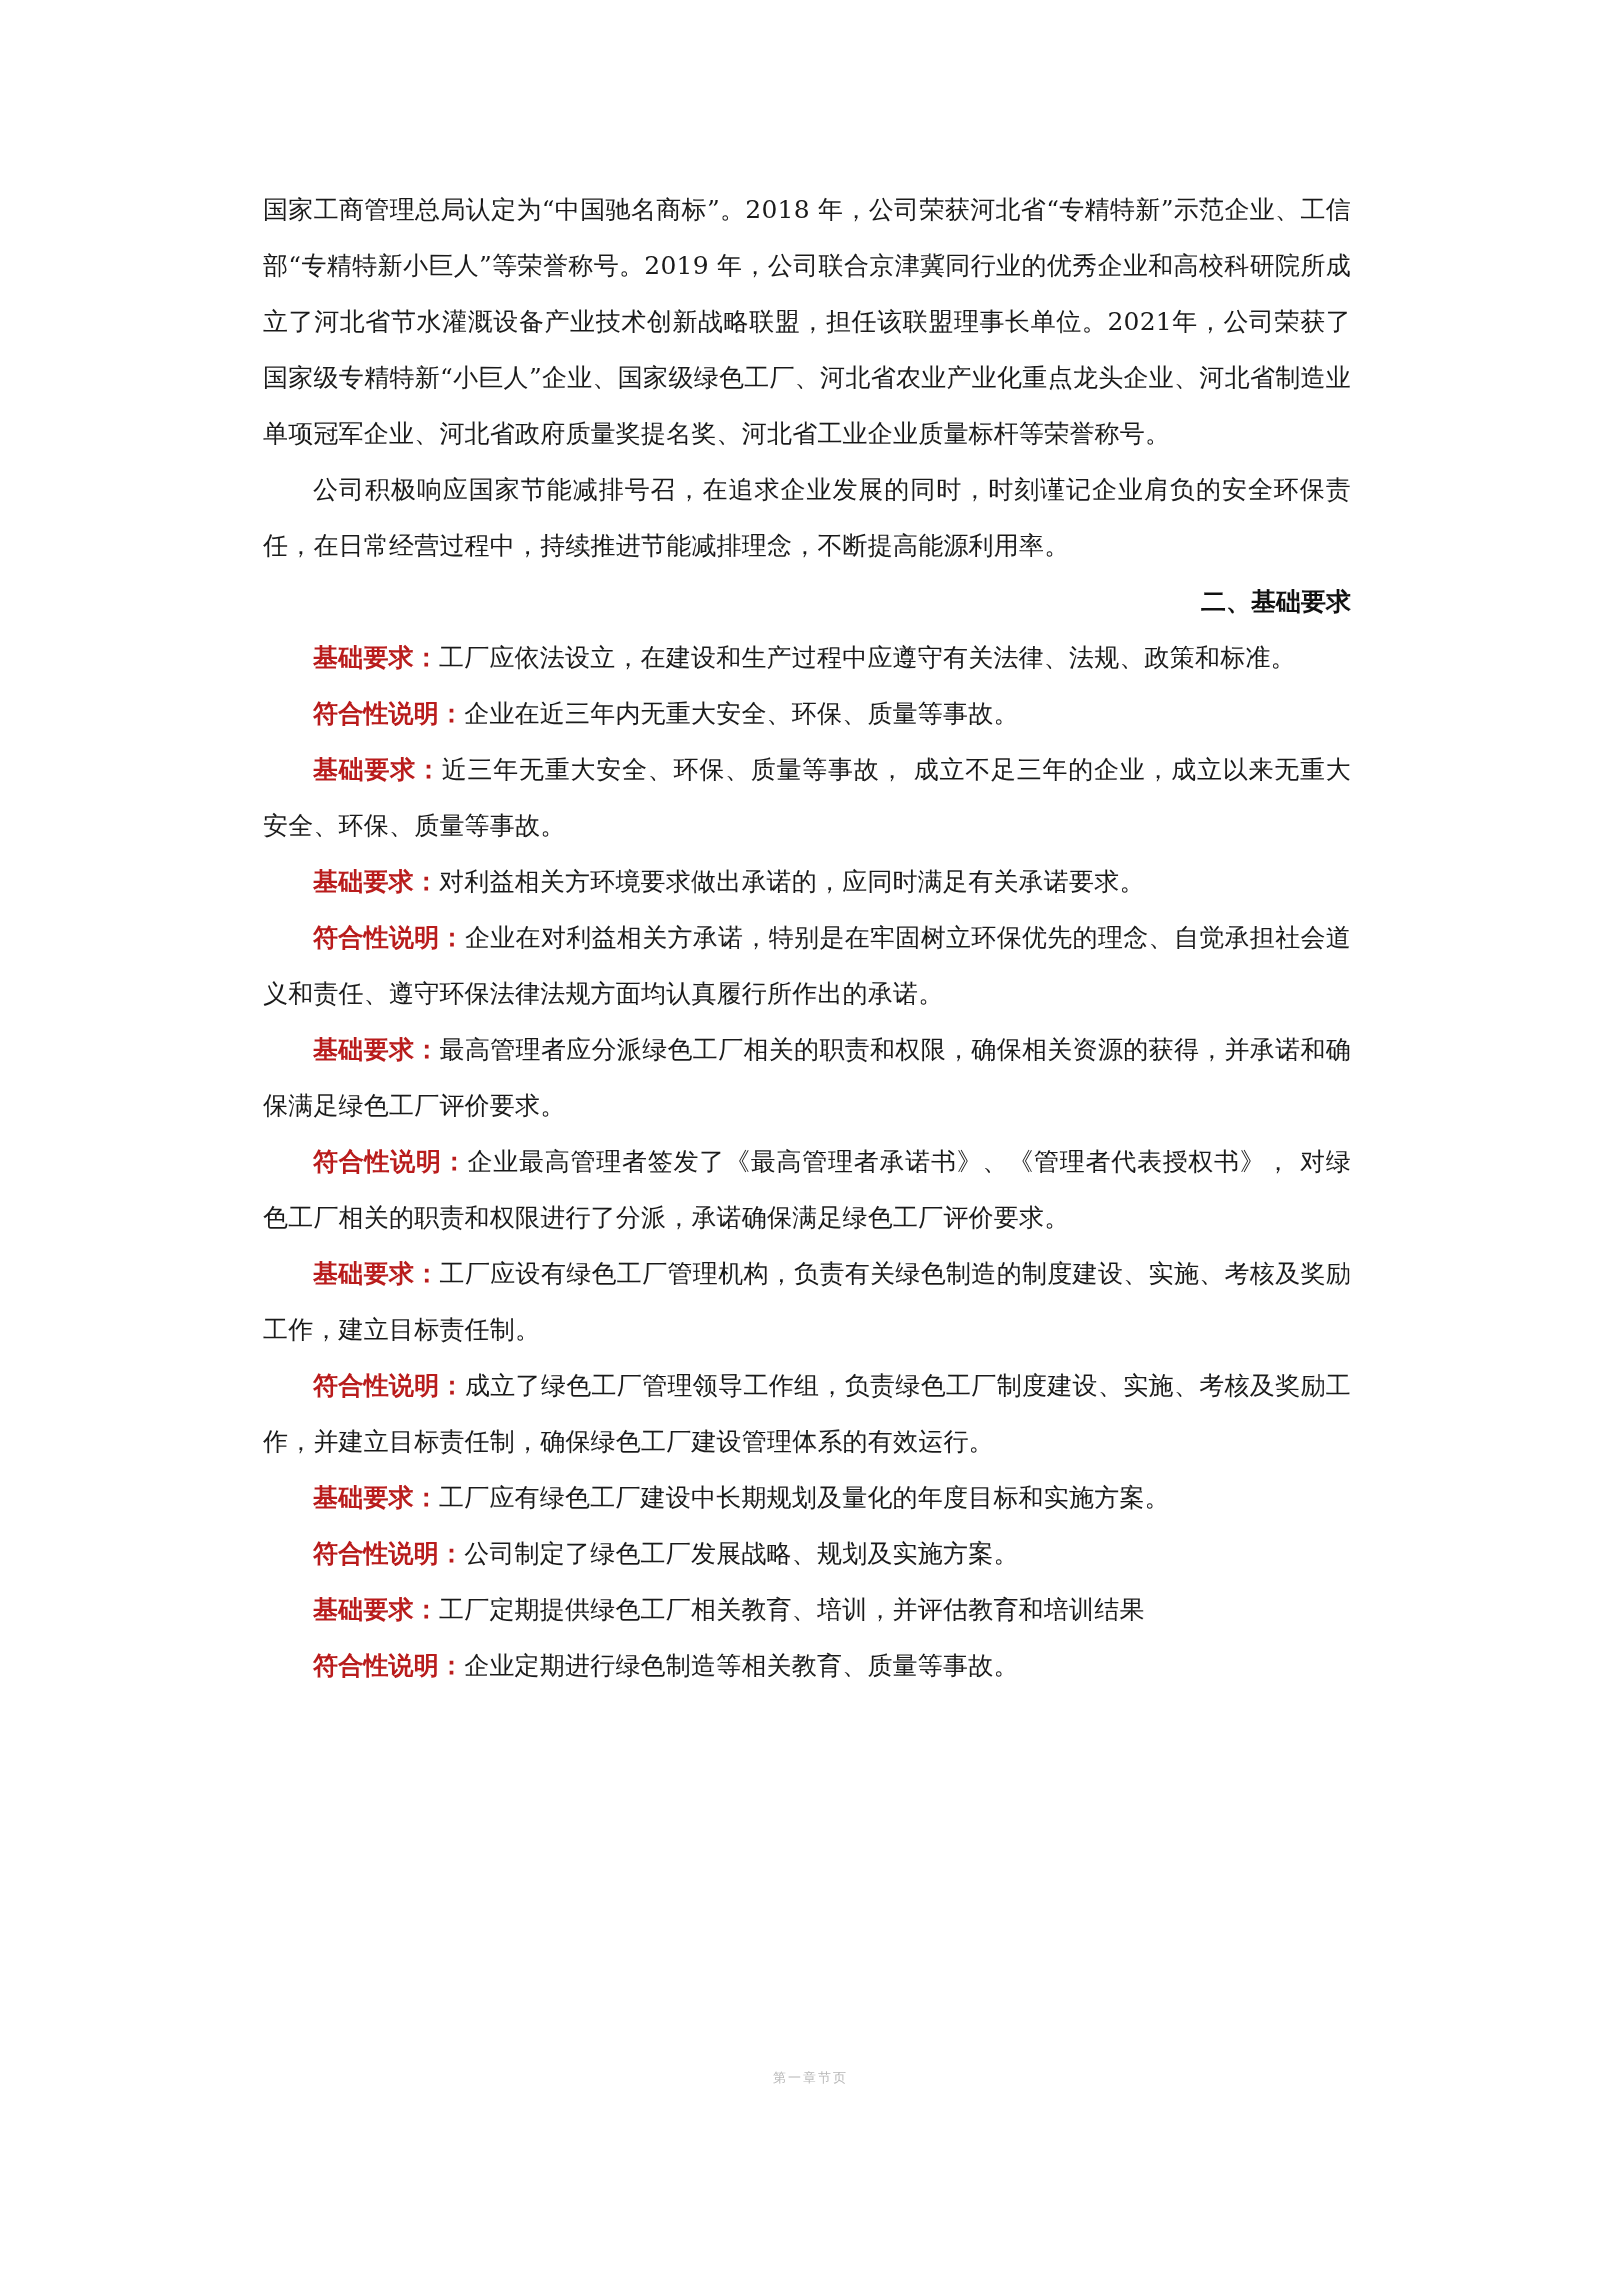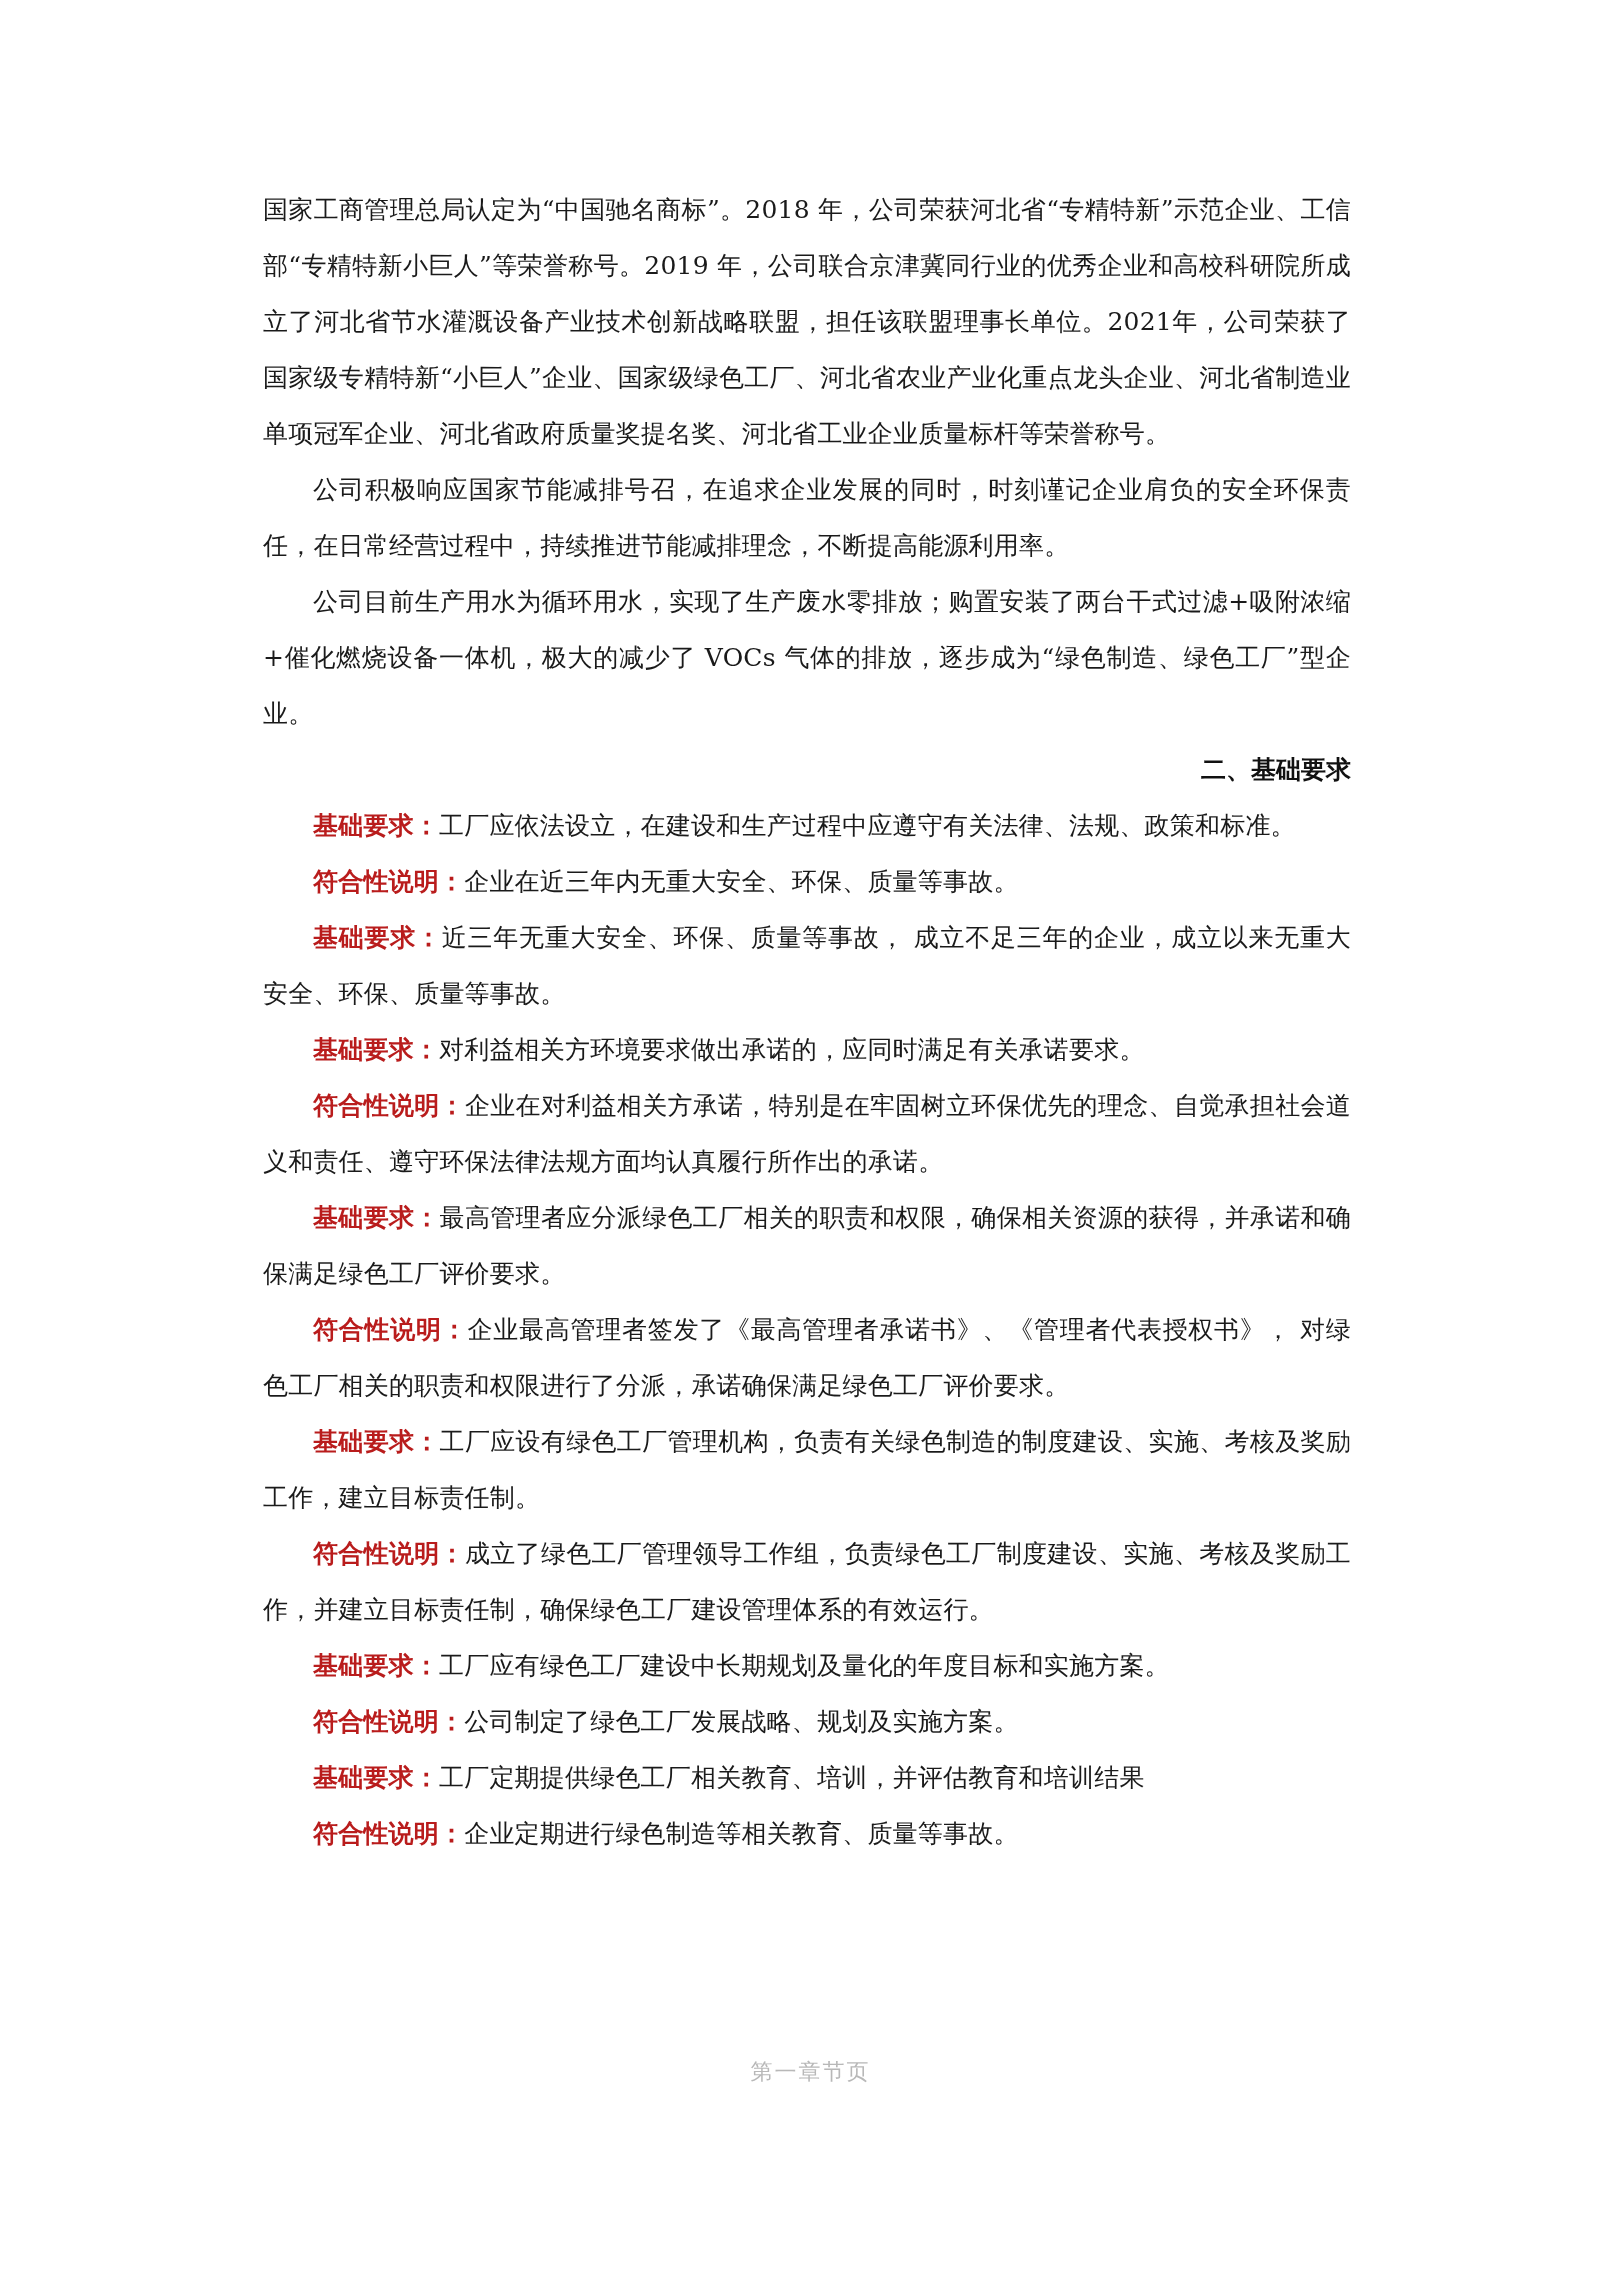--- a/index.html
+++ b/index.html
@@ -49,36 +49,35 @@
     font-weight: bold;
     color: #b91c1c;
   }
   .footer {
     position: absolute;
     left: 0;
     right: 0;
     bottom: 57px;
     text-align: center;
     font-family: "DejaVu Serif", "Liberation Serif", serif;
-    font-size: 22px;
+    font-size: 13px;
     color: #b8b8b8;
     letter-spacing: 2px;
   }
 </style>
 </head>
 <body>
 
 <div class="page">
   <div class="content">
 
     <p class="para">国家工商管理总局认定为“中国驰名商标”。2018 年，公司荣获河北省“专精特新”示范企业、工信部“专精特新小巨人”等荣誉称号。2019 年，公司联合京津冀同行业的优秀企业和高校科研院所成立了河北省节水灌溉设备产业技术创新战略联盟，担任该联盟理事长单位。2021年，公司荣获了国家级专精特新“小巨人”企业、国家级绿色工厂、河北省农业产业化重点龙头企业、河北省制造业单项冠军企业、河北省政府质量奖提名奖、河北省工业企业质量标杆等荣誉称号。</p>
 
     <p class="para indent">公司积极响应国家节能减排号召，在追求企业发展的同时，时刻谨记企业肩负的安全环保责任，在日常经营过程中，持续推进节能减排理念，不断提高能源利用率。</p>
 
-    <p class="para indent">公司目前生产用水为循环用水，实现了生产废水零排放；购置安装了两台干式过滤+吸附浓缩+催化燃烧设备一体机，极大的减少了 VOCs 气体的排放，逐步成为“绿色制造、绿色工厂”型企业。</p>
 
     <p class="heading">二、基础要求</p>
 
     <p class="para indent">
       <span class="lead">基础要求：</span><span>工厂应依法设立，在建设和生产过程中应遵守有关法律、法规、政策和标准。</span>
     </p>
 
 
     <p class="para indent">
       <span class="lead">符合性说明：</span><span>企业在近三年内无重大安全、环保、质量等事故。</span>

